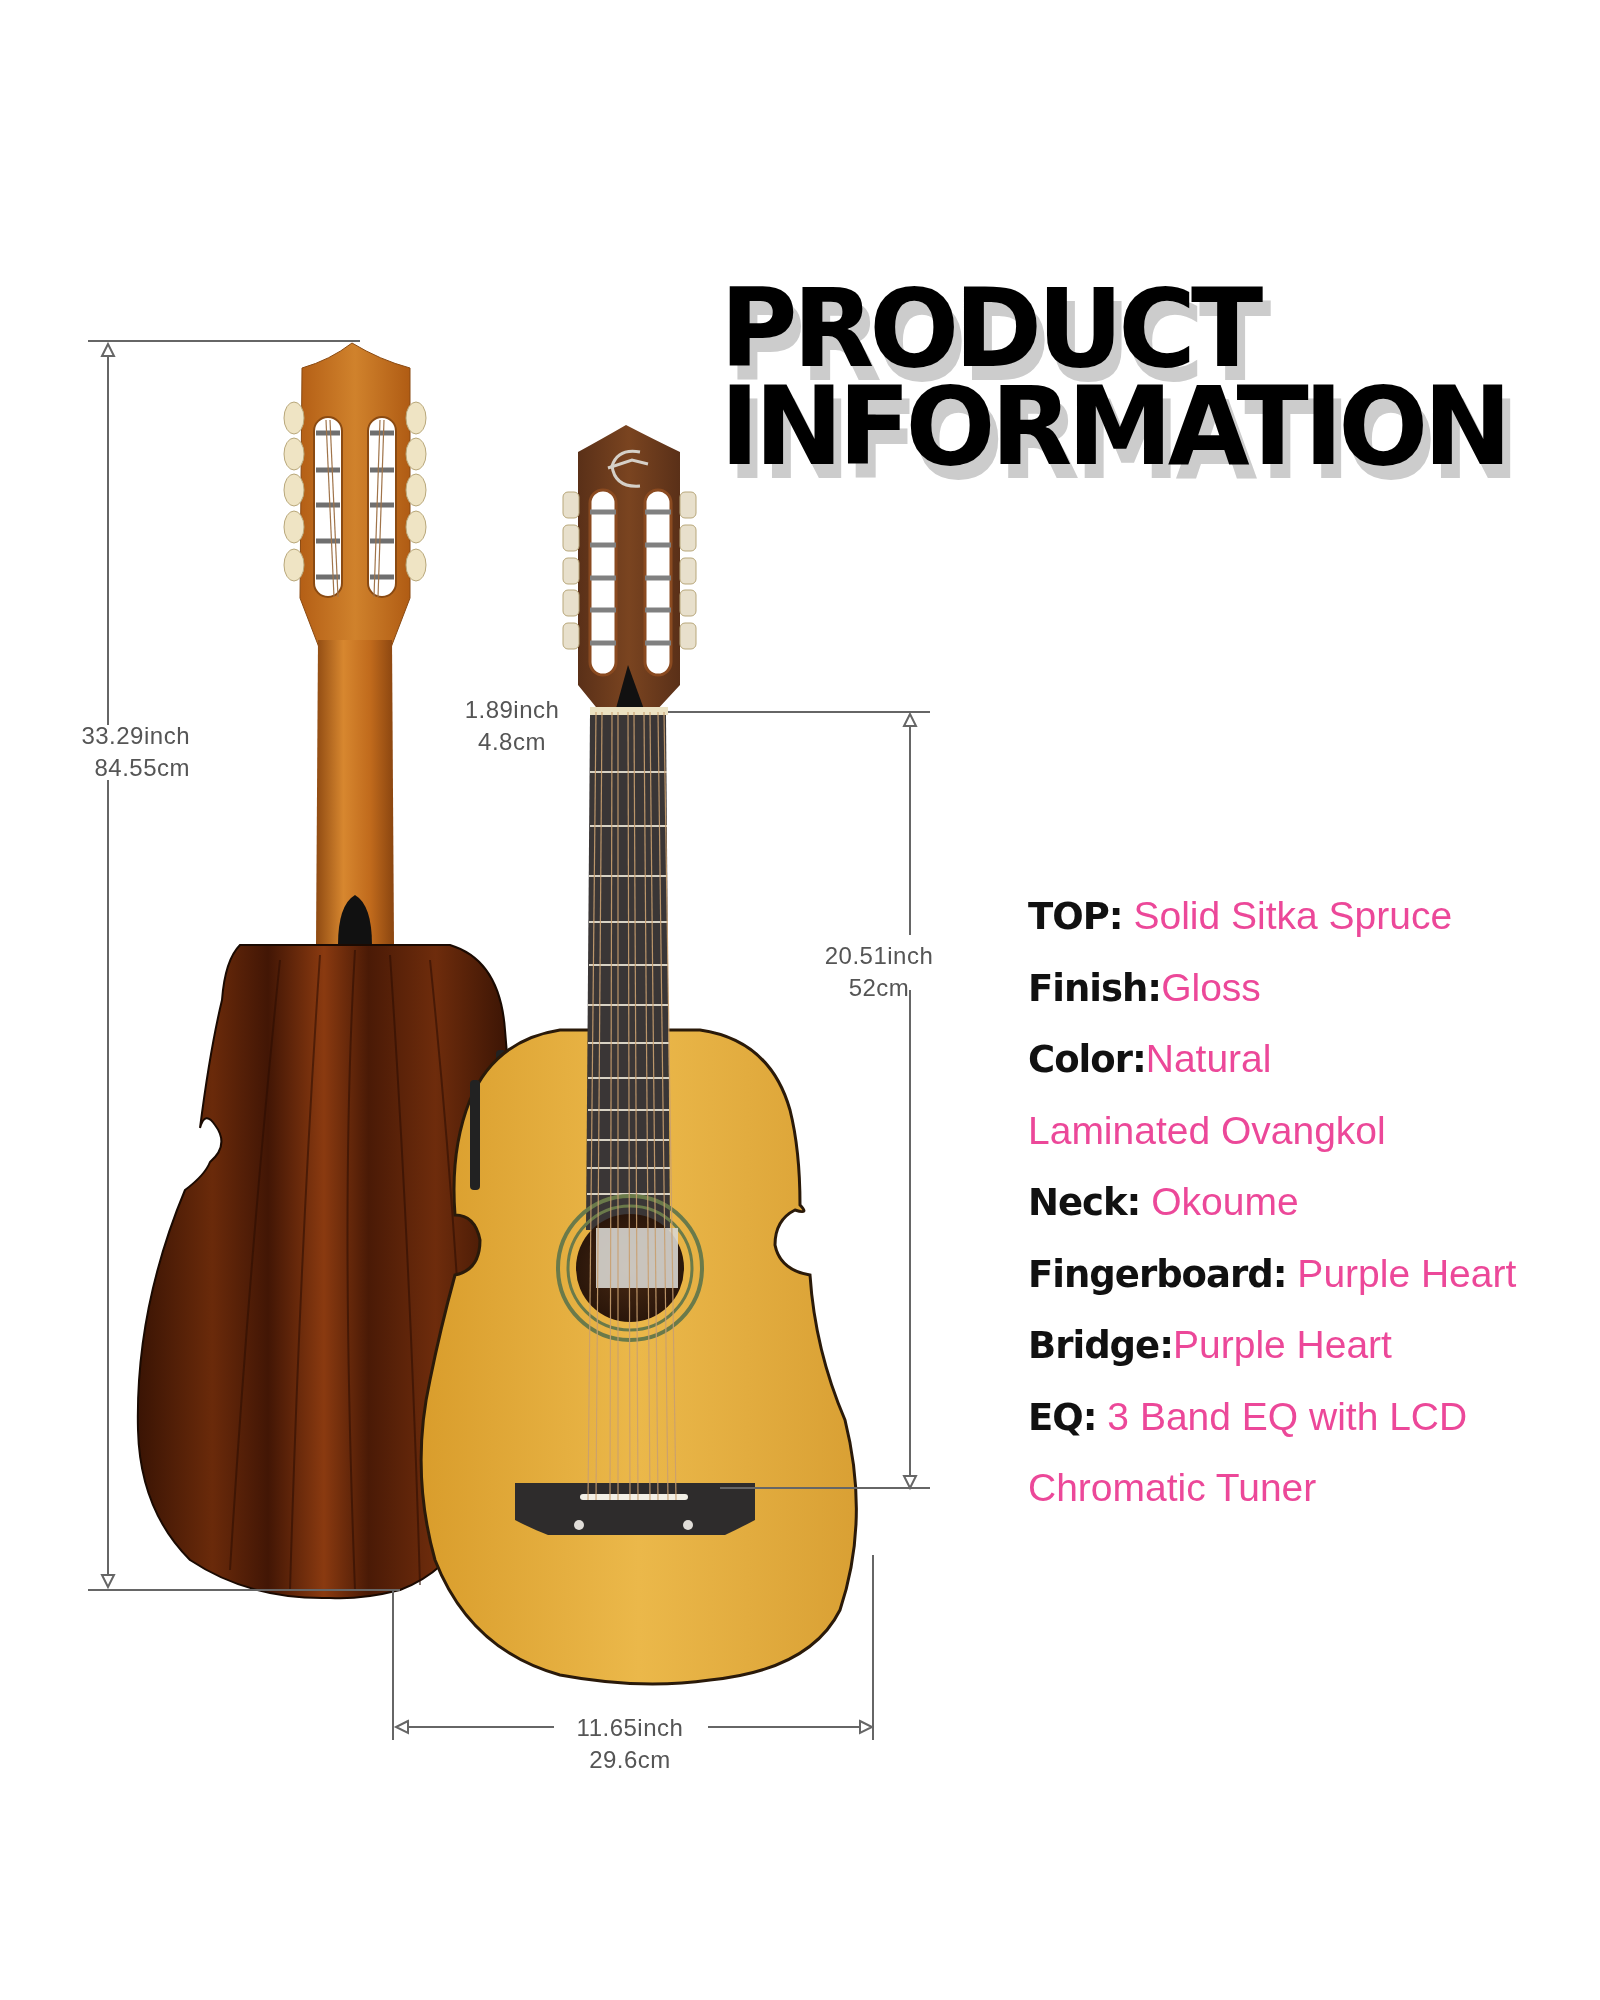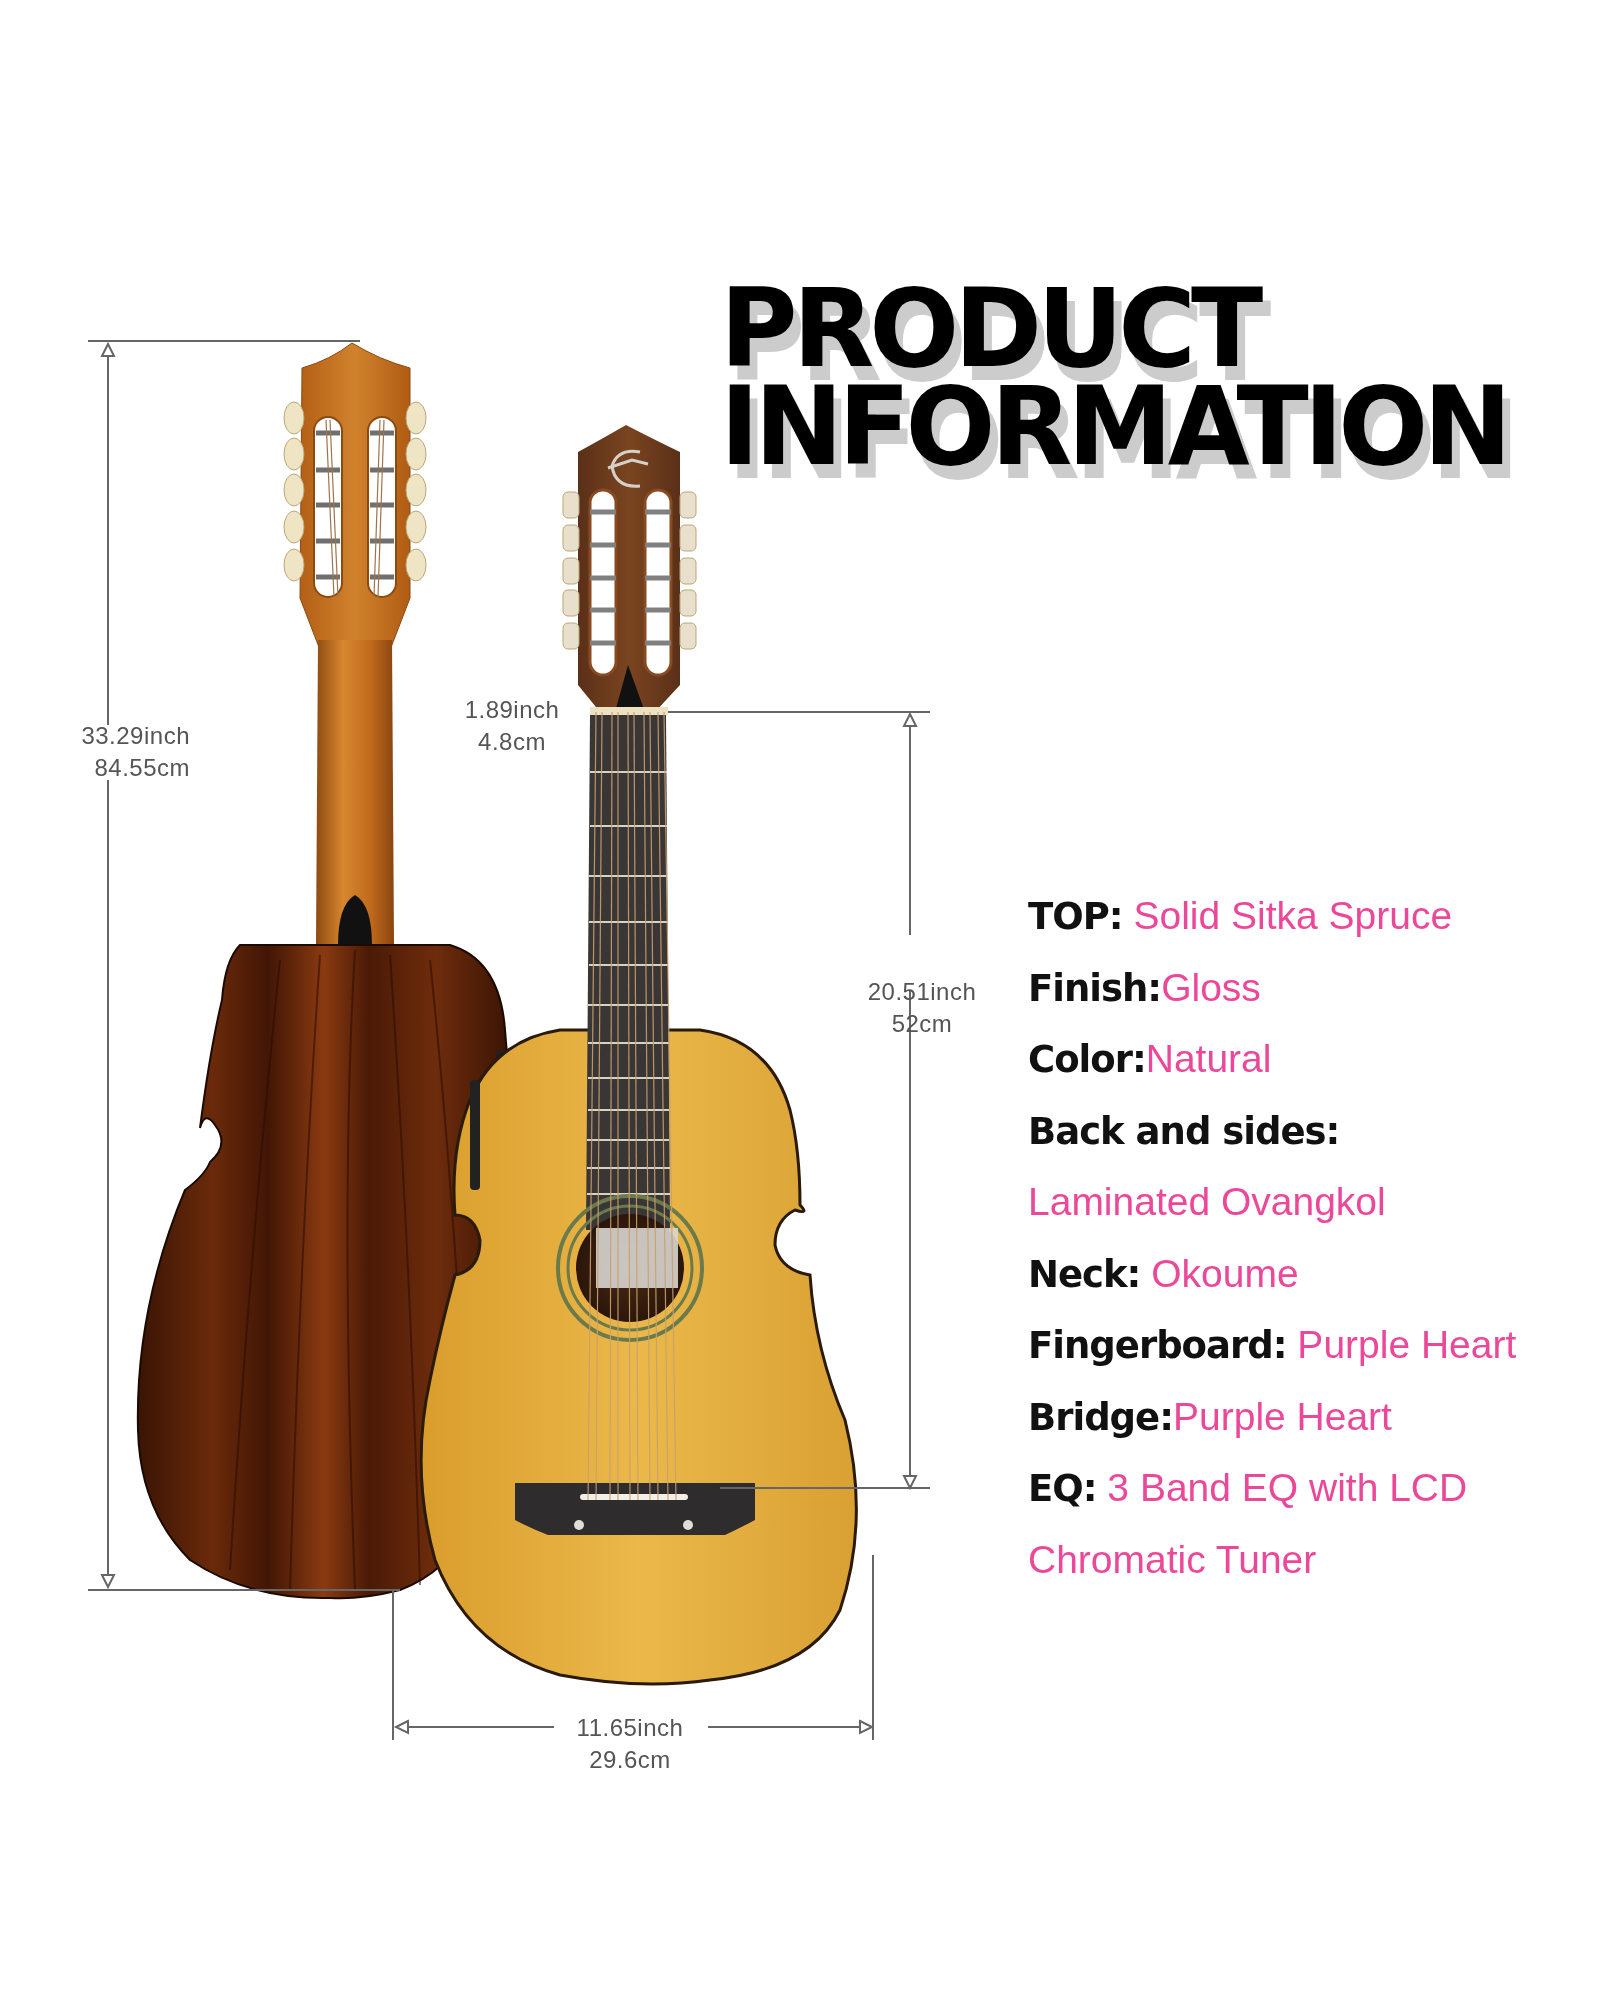--- a/index.html
+++ b/index.html
@@ -242,33 +242,32 @@
 </h1>
 
 <div class="dim-label" style="left:50px; top:720px; width:140px;text-align:right;">
   <div>33.29inch</div>
   <div>84.55cm</div>
 </div>
 <div class="dim-label" style="left:442px; top:694px; width:140px;">
   <div>1.89inch</div>
   <div>4.8cm</div>
 </div>
-<div class="dim-label" style="left:852px; top:940px; width:140px;margin-top:36px;">
+<div class="dim-label" style="left:809px; top:940px; width:140px;">
   <div>20.51inch</div>
   <div>52cm</div>
 </div>
 <div class="dim-label" style="left:560px; top:1712px; width:140px;">
   <div>11.65inch</div>
   <div>29.6cm</div>
 </div>
 
 <div class="specs">
   <div class="spec-row"><span class="k">TOP:</span><span class="v"> Solid Sitka Spruce</span></div>
   <div class="spec-row"><span class="k">Finish:</span><span class="v">Gloss</span></div>
   <div class="spec-row"><span class="k">Color:</span><span class="v">Natural</span></div>
-  <div class="spec-row"><span class="k">Back and sides:</span><span class="v"></span></div>
   <div class="spec-row"><span class="k"></span><span class="v">Laminated Ovangkol</span></div>
   <div class="spec-row"><span class="k">Neck:</span><span class="v"> Okoume</span></div>
   <div class="spec-row"><span class="k">Fingerboard:</span><span class="v"> Purple Heart</span></div>
   <div class="spec-row"><span class="k">Bridge:</span><span class="v">Purple Heart</span></div>
   <div class="spec-row"><span class="k">EQ:</span><span class="v"> 3 Band EQ with LCD</span></div>
   <div class="spec-row"><span class="k"></span><span class="v">Chromatic Tuner</span></div>
 </div>
 
 </body></html>

